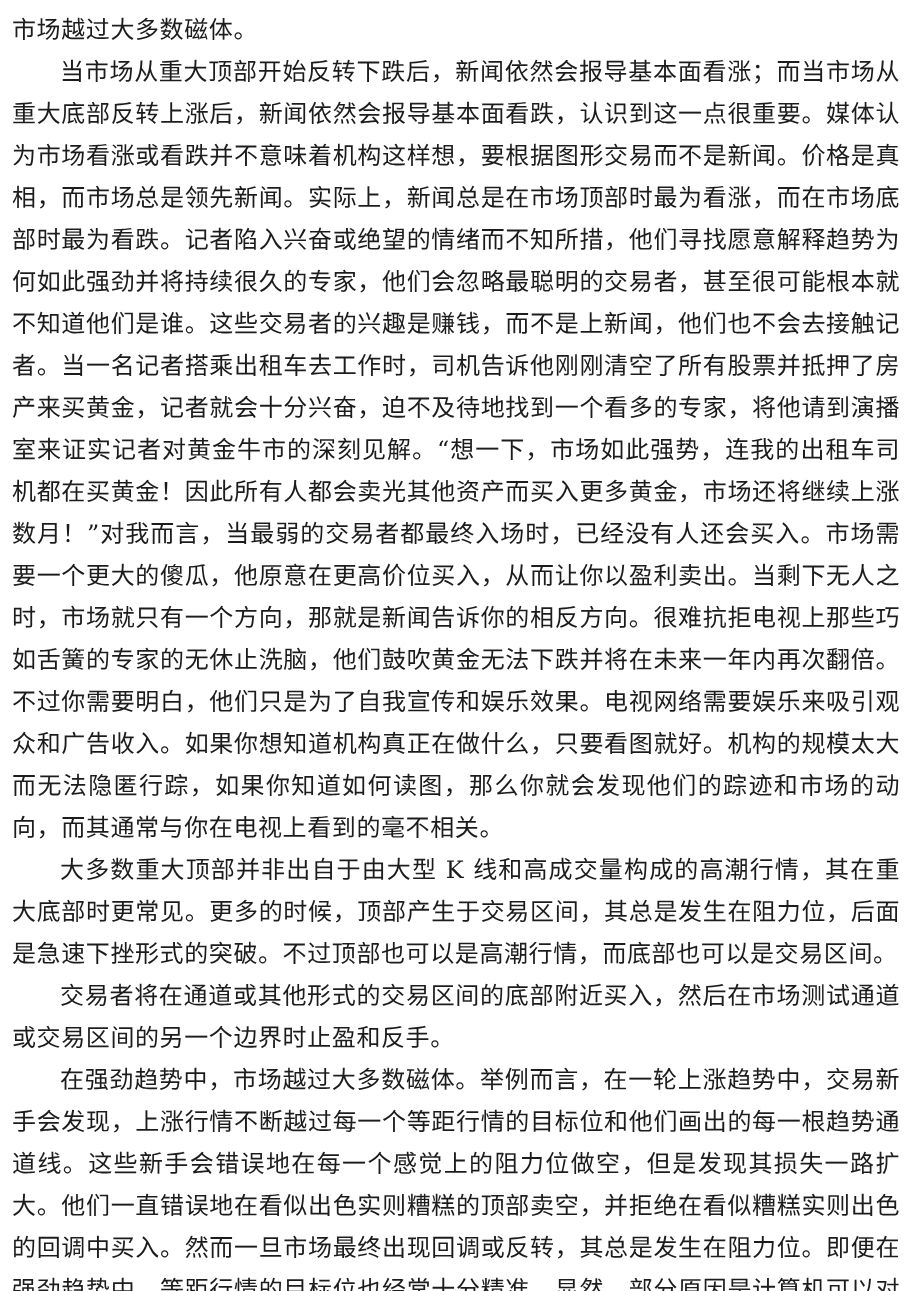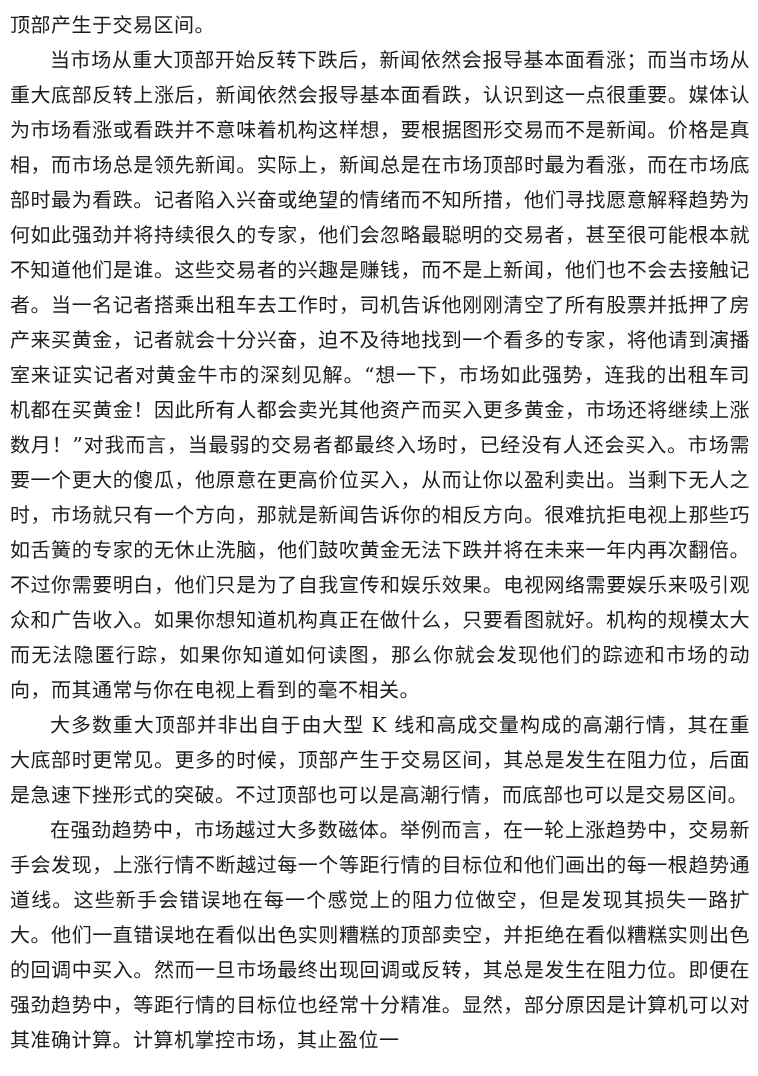--- a/index.html
+++ b/index.html
@@ -30,18 +30,19 @@
   }
   .page-text p.indent {
     text-indent: 2em;
   }
 </style>
 </head>
 <body>
 
 <div class="page">
   <div class="page-text">
-    <p>顶部产生于交易区间。</p>
+    <p>市场越过大多数磁体。</p>
     <p class="indent">当市场从重大顶部开始反转下跌后，新闻依然会报导基本面看涨；而当市场从重大底部反转上涨后，新闻依然会报导基本面看跌，认识到这一点很重要。媒体认为市场看涨或看跌并不意味着机构这样想，要根据图形交易而不是新闻。价格是真相，而市场总是领先新闻。实际上，新闻总是在市场顶部时最为看涨，而在市场底部时最为看跌。记者陷入兴奋或绝望的情绪而不知所措，他们寻找愿意解释趋势为何如此强劲并将持续很久的专家，他们会忽略最聪明的交易者，甚至很可能根本就不知道他们是谁。这些交易者的兴趣是赚钱，而不是上新闻，他们也不会去接触记者。当一名记者搭乘出租车去工作时，司机告诉他刚刚清空了所有股票并抵押了房产来买黄金，记者就会十分兴奋，迫不及待地找到一个看多的专家，将他请到演播室来证实记者对黄金牛市的深刻见解。“想一下，市场如此强势，连我的出租车司机都在买黄金！因此所有人都会卖光其他资产而买入更多黄金，市场还将继续上涨数月！”对我而言，当最弱的交易者都最终入场时，已经没有人还会买入。市场需要一个更大的傻瓜，他原意在更高价位买入，从而让你以盈利卖出。当剩下无人之时，市场就只有一个方向，那就是新闻告诉你的相反方向。很难抗拒电视上那些巧如舌簧的专家的无休止洗脑，他们鼓吹黄金无法下跌并将在未来一年内再次翻倍。不过你需要明白，他们只是为了自我宣传和娱乐效果。电视网络需要娱乐来吸引观众和广告收入。如果你想知道机构真正在做什么，只要看图就好。机构的规模太大而无法隐匿行踪，如果你知道如何读图，那么你就会发现他们的踪迹和市场的动向，而其通常与你在电视上看到的毫不相关。</p>
     <p class="indent">大多数重大顶部并非出自于由大型 K 线和高成交量构成的高潮行情，其在重大底部时更常见。更多的时候，顶部产生于交易区间，其总是发生在阻力位，后面是急速下挫形式的突破。不过顶部也可以是高潮行情，而底部也可以是交易区间。</p>
+    <p class="indent">交易者将在通道或其他形式的交易区间的底部附近买入，然后在市场测试通道或交易区间的另一个边界时止盈和反手。</p>
     <p class="indent">在强劲趋势中，市场越过大多数磁体。举例而言，在一轮上涨趋势中，交易新手会发现，上涨行情不断越过每一个等距行情的目标位和他们画出的每一根趋势通道线。这些新手会错误地在每一个感觉上的阻力位做空，但是发现其损失一路扩大。他们一直错误地在看似出色实则糟糕的顶部卖空，并拒绝在看似糟糕实则出色的回调中买入。然而一旦市场最终出现回调或反转，其总是发生在阻力位。即便在强劲趋势中，等距行情的目标位也经常十分精准。显然，部分原因是计算机可以对其准确计算。计算机掌控市场，其止盈位一</p>
   </div>
 </div>
 
 </body></html>

